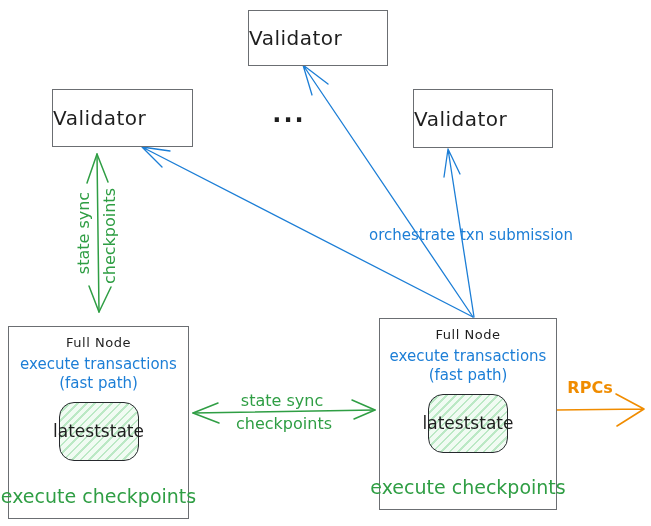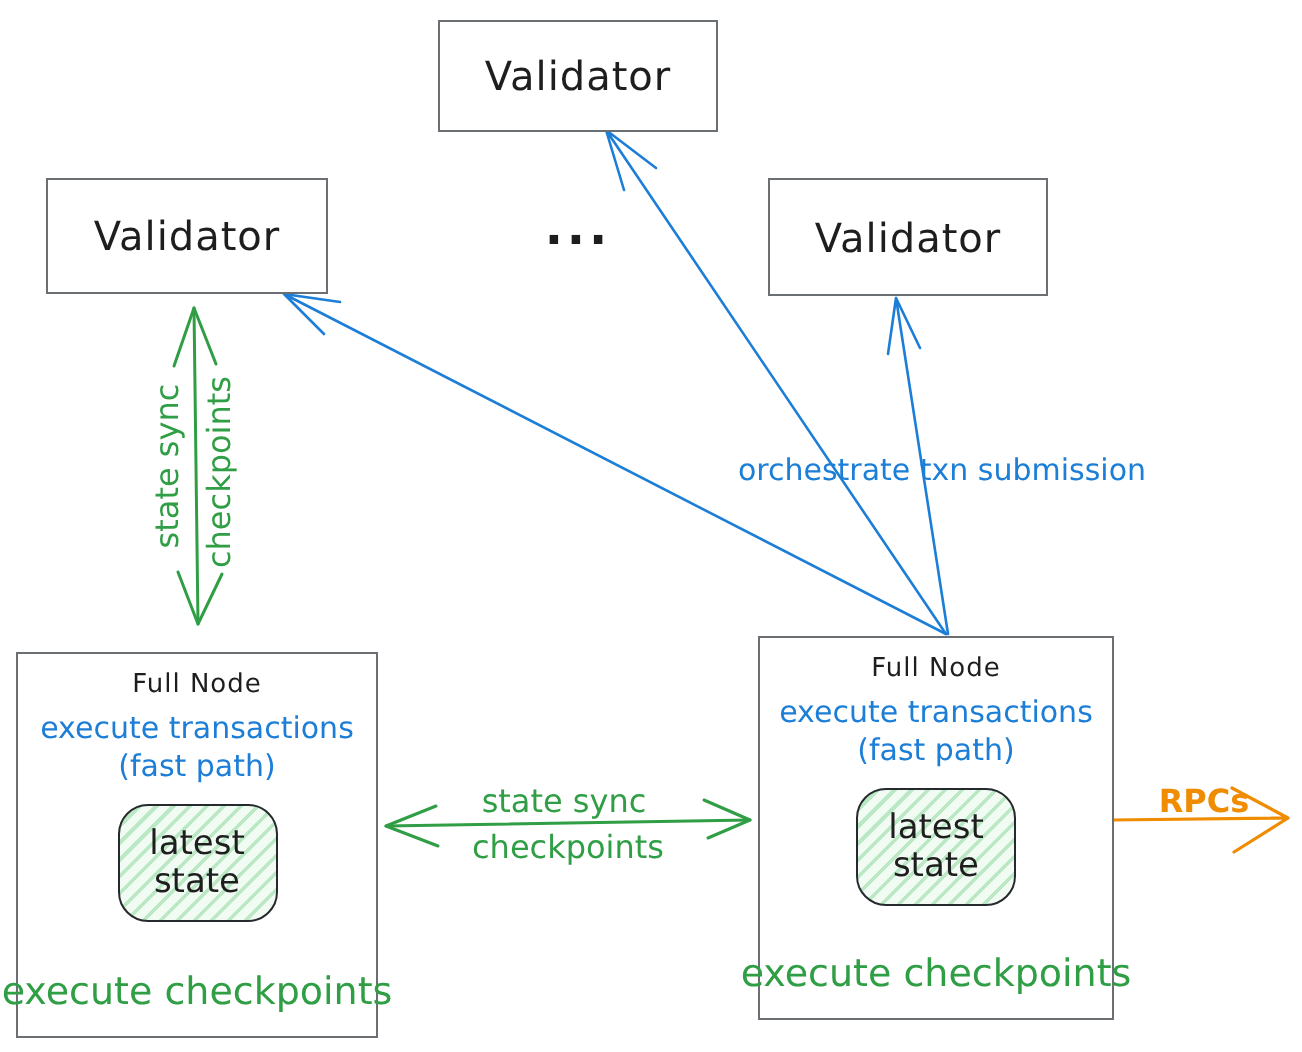--- a/index.html
+++ b/index.html
@@ -8,34 +8,34 @@
     font-family:"DejaVu Sans","Liberation Sans",sans-serif;color:var(--ink,#1e1e1e);
   }
   svg.arrows{position:absolute;left:0;top:0;width:651px;height:526px;}
   svg.arrows path{fill:none;stroke-linecap:round;stroke-linejoin:round;}
   .s-green path{stroke:var(--green,#2f9e44);stroke-width:1.5;}
   .s-blue  path{stroke:var(--blue,#1c7ed6);stroke-width:1.3;}
   .s-orange path{stroke:var(--orange,#f08c00);stroke-width:1.6;}
 
   .box{
     position:absolute;border:1.6px solid var(--box_border,#6b6e72);background:#fff;
-    display:flex;align-items:center;justify-content:center;
-    font-size:20px;letter-spacing:0.5px;color:var(--ink,#1e1e1e);
+    display:flex;align-items:center;
+    font-size:20px;letter-spacing:0.5px;color:var(--ink,#1e1e1e);margin-left:29px;
   }
   .fullnode{
     position:absolute;border:1.6px solid var(--box_border,#6b6e72);background:#fff;
     display:flex;flex-direction:column;align-items:center;text-align:center;
   }
   .fn-title{font-size:13px;letter-spacing:0.5px;margin-top:8px;color:var(--ink,#1e1e1e);white-space:nowrap;}
   .fn-blue{font-size:15px;line-height:19px;color:var(--blue,#1c7ed6);white-space:nowrap;}
   .fn-blue.first{margin-top:5px;}
   .state-box{
     width:78px;height:57px;margin-top:9px;flex:none;
     border:1.6px solid #26292d;border-radius:15px;
-    display:flex;flex-direction:column;align-items:center;justify-content:center;
+    display:flex;flex-direction:row;align-items:center;justify-content:center;
     font-size:17px;line-height:19px;color:var(--ink,#1e1e1e);
     background:repeating-linear-gradient(135deg,
       rgba(77,196,102,0.38) 0px, rgba(77,196,102,0.38) 1.8px,
       rgba(240,251,242,0.95) 1.8px, rgba(240,251,242,0.95) 6px);
   }
   .fn-green{font-size:19px;color:var(--green,#2f9e44);margin-top:auto;margin-bottom:11px;white-space:nowrap;}
 
   .lbl{position:absolute;white-space:nowrap;}
   .ellipsis{font-size:24px;font-weight:bold;letter-spacing:2px;color:var(--ink,#1e1e1e);width:40px;text-align:center;}
   .vlabel{
@@ -116,15 +116,15 @@
     <div class="state-box">
       <div>latest</div>
       <div>state</div>
     </div>
     <div class="fn-green">execute checkpoints</div>
   </div>
 
   <div class="hlabel" style="left:202px;top:392px;">state sync</div>
   <div class="hlabel" style="left:204px;top:415px;">checkpoints</div>
 
-  <div class="rpcs" style="left:560px;top:391px;margin-left:12px;">RPCs</div>
+  <div class="rpcs" style="left:560px;top:378px;">RPCs</div>
 
 </div>
 
 </body></html>

